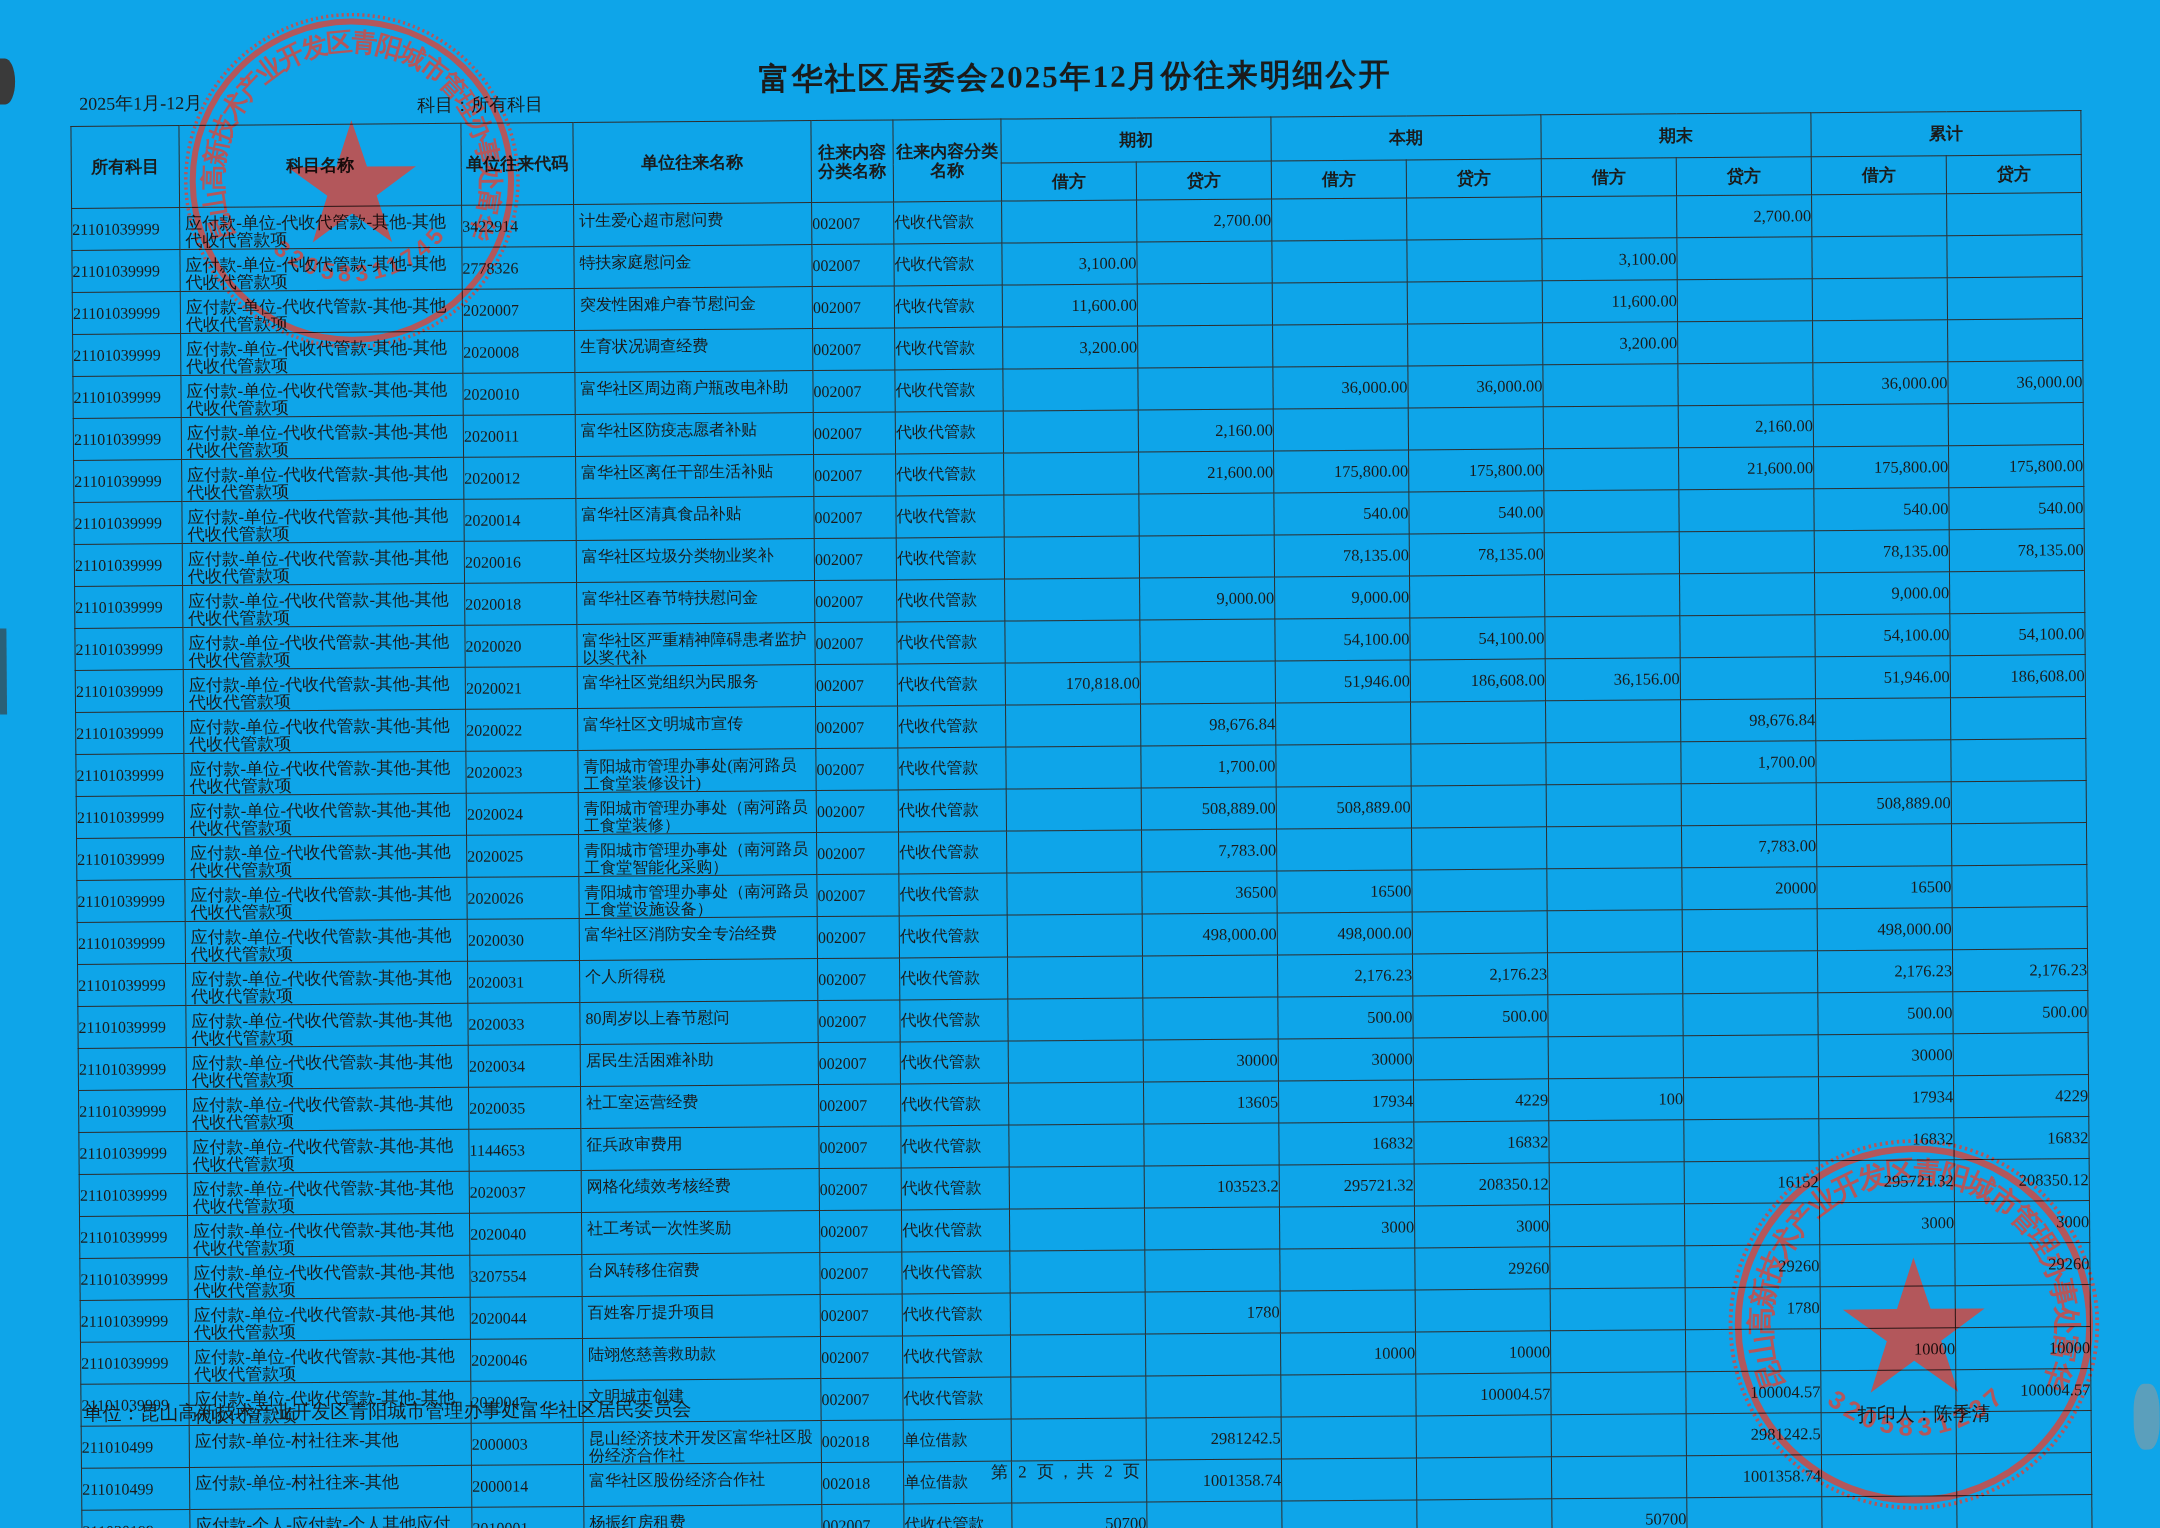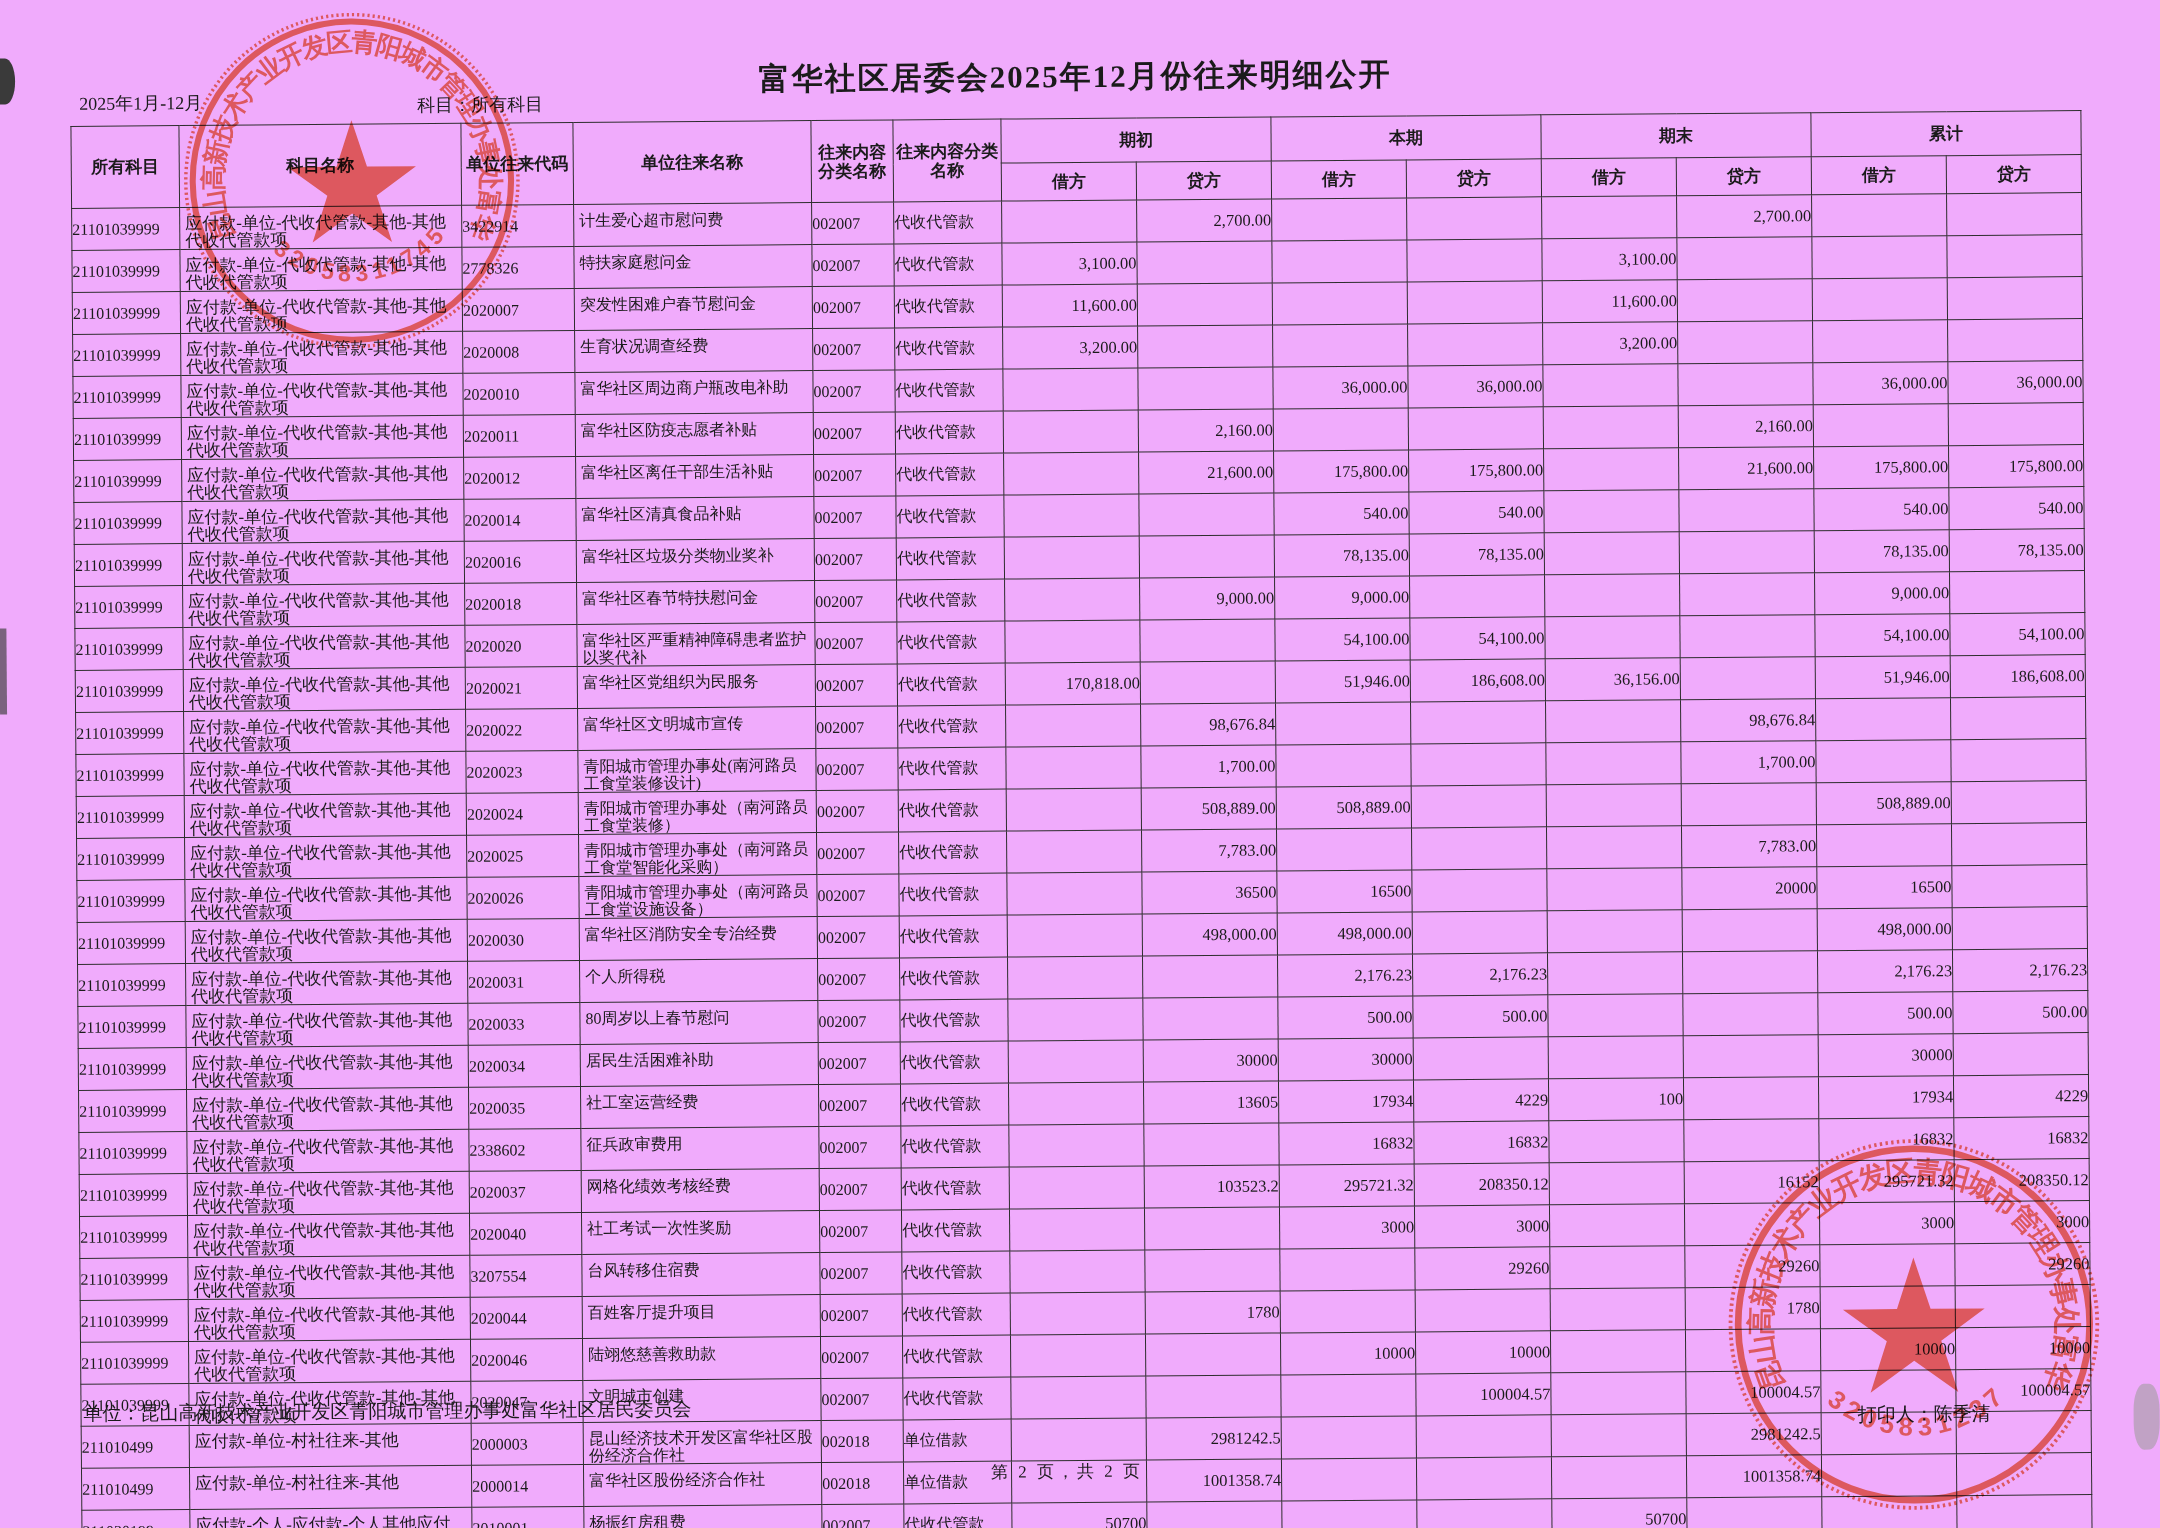--- a/index.html
+++ b/index.html
@@ -1,16 +1,16 @@
 <!DOCTYPE html>
 <html><head>
 <meta charset="utf-8">
 <style>
   html,body{margin:0;padding:0;background:#e8e8e6;}
-  .page{position:relative;width:2160px;height:1528px;background:#f0abfc;overflow:hidden;
+  .page{position:relative;width:2160px;height:1528px;background:#0ea5e9;overflow:hidden;
         font-family:"Liberation Serif","DejaVu Serif",serif;color:#1b1b1b;}
   .sheet{position:absolute;inset:0;transform:rotate(-0.45deg);transform-origin:50% 46%;}
   .meta-period{position:absolute;left:84px;top:84px;font-size:18px;}
   .meta-subject{position:absolute;left:422px;top:88px;font-size:18px;}
   .doc-title{position:absolute;left:0;top:56px;width:2160px;text-align:center;
              font-size:31px;font-weight:bold;letter-spacing:2px;}
   table.ledger{position:absolute;left:75px;top:118px;width:2010px;border-collapse:collapse;
                table-layout:fixed;}
   table.ledger th,table.ledger td{border:1.6px solid #2e2e2e;padding:0;vertical-align:middle;
                overflow:hidden;}
@@ -522,21 +522,21 @@
             <td class="num">100</td>
             <td class="num"></td>
             <td class="num">17934</td>
             <td class="num">4229</td>
           </tr>
           <tr>
             <td class="code">21101039999</td>
             <td class="name">
               <div class="clip">应付款-单位-代收代管款-其他-其他代收代管款项</div>
             </td>
-            <td class="code">2338602</td>
+            <td class="code">1144653</td>
             <td class="name uname">
               <div class="clip">征兵政审费用</div>
             </td>
             <td class="code">002007</td>
             <td class="code">代收代管款</td>
             <td class="num"></td>
             <td class="num"></td>
             <td class="num">16832</td>
             <td class="num">16832</td>
             <td class="num"></td>

